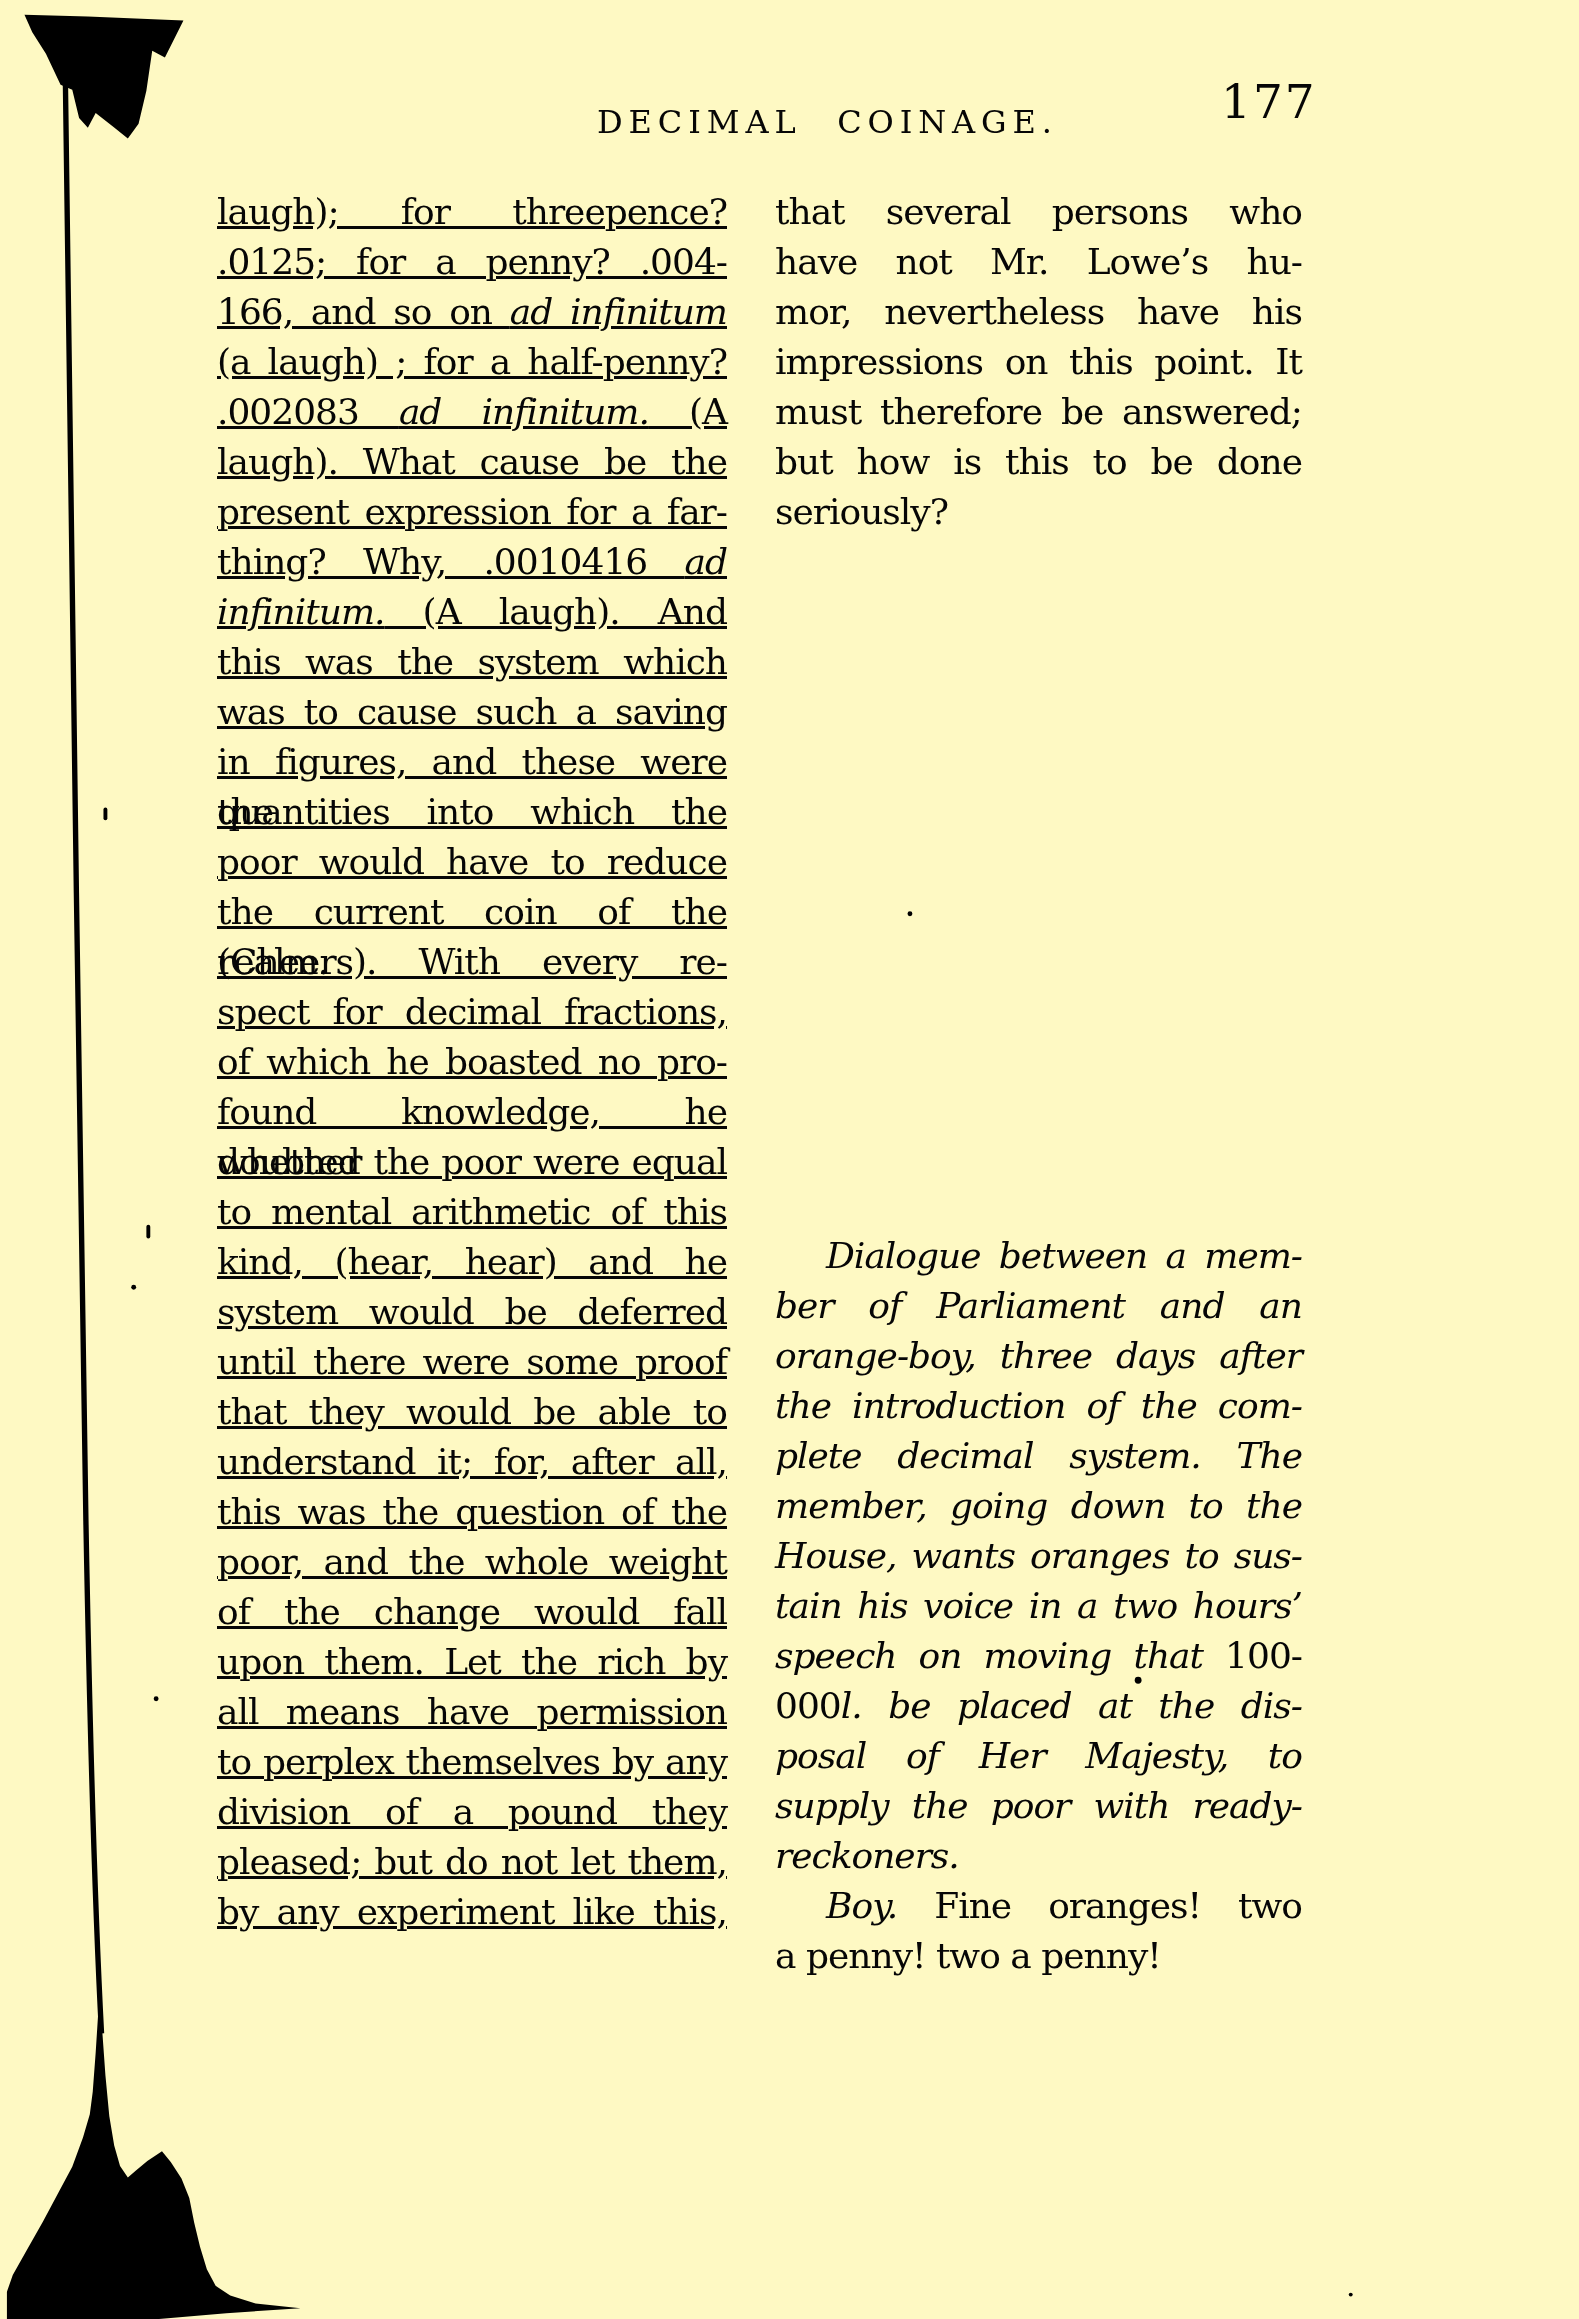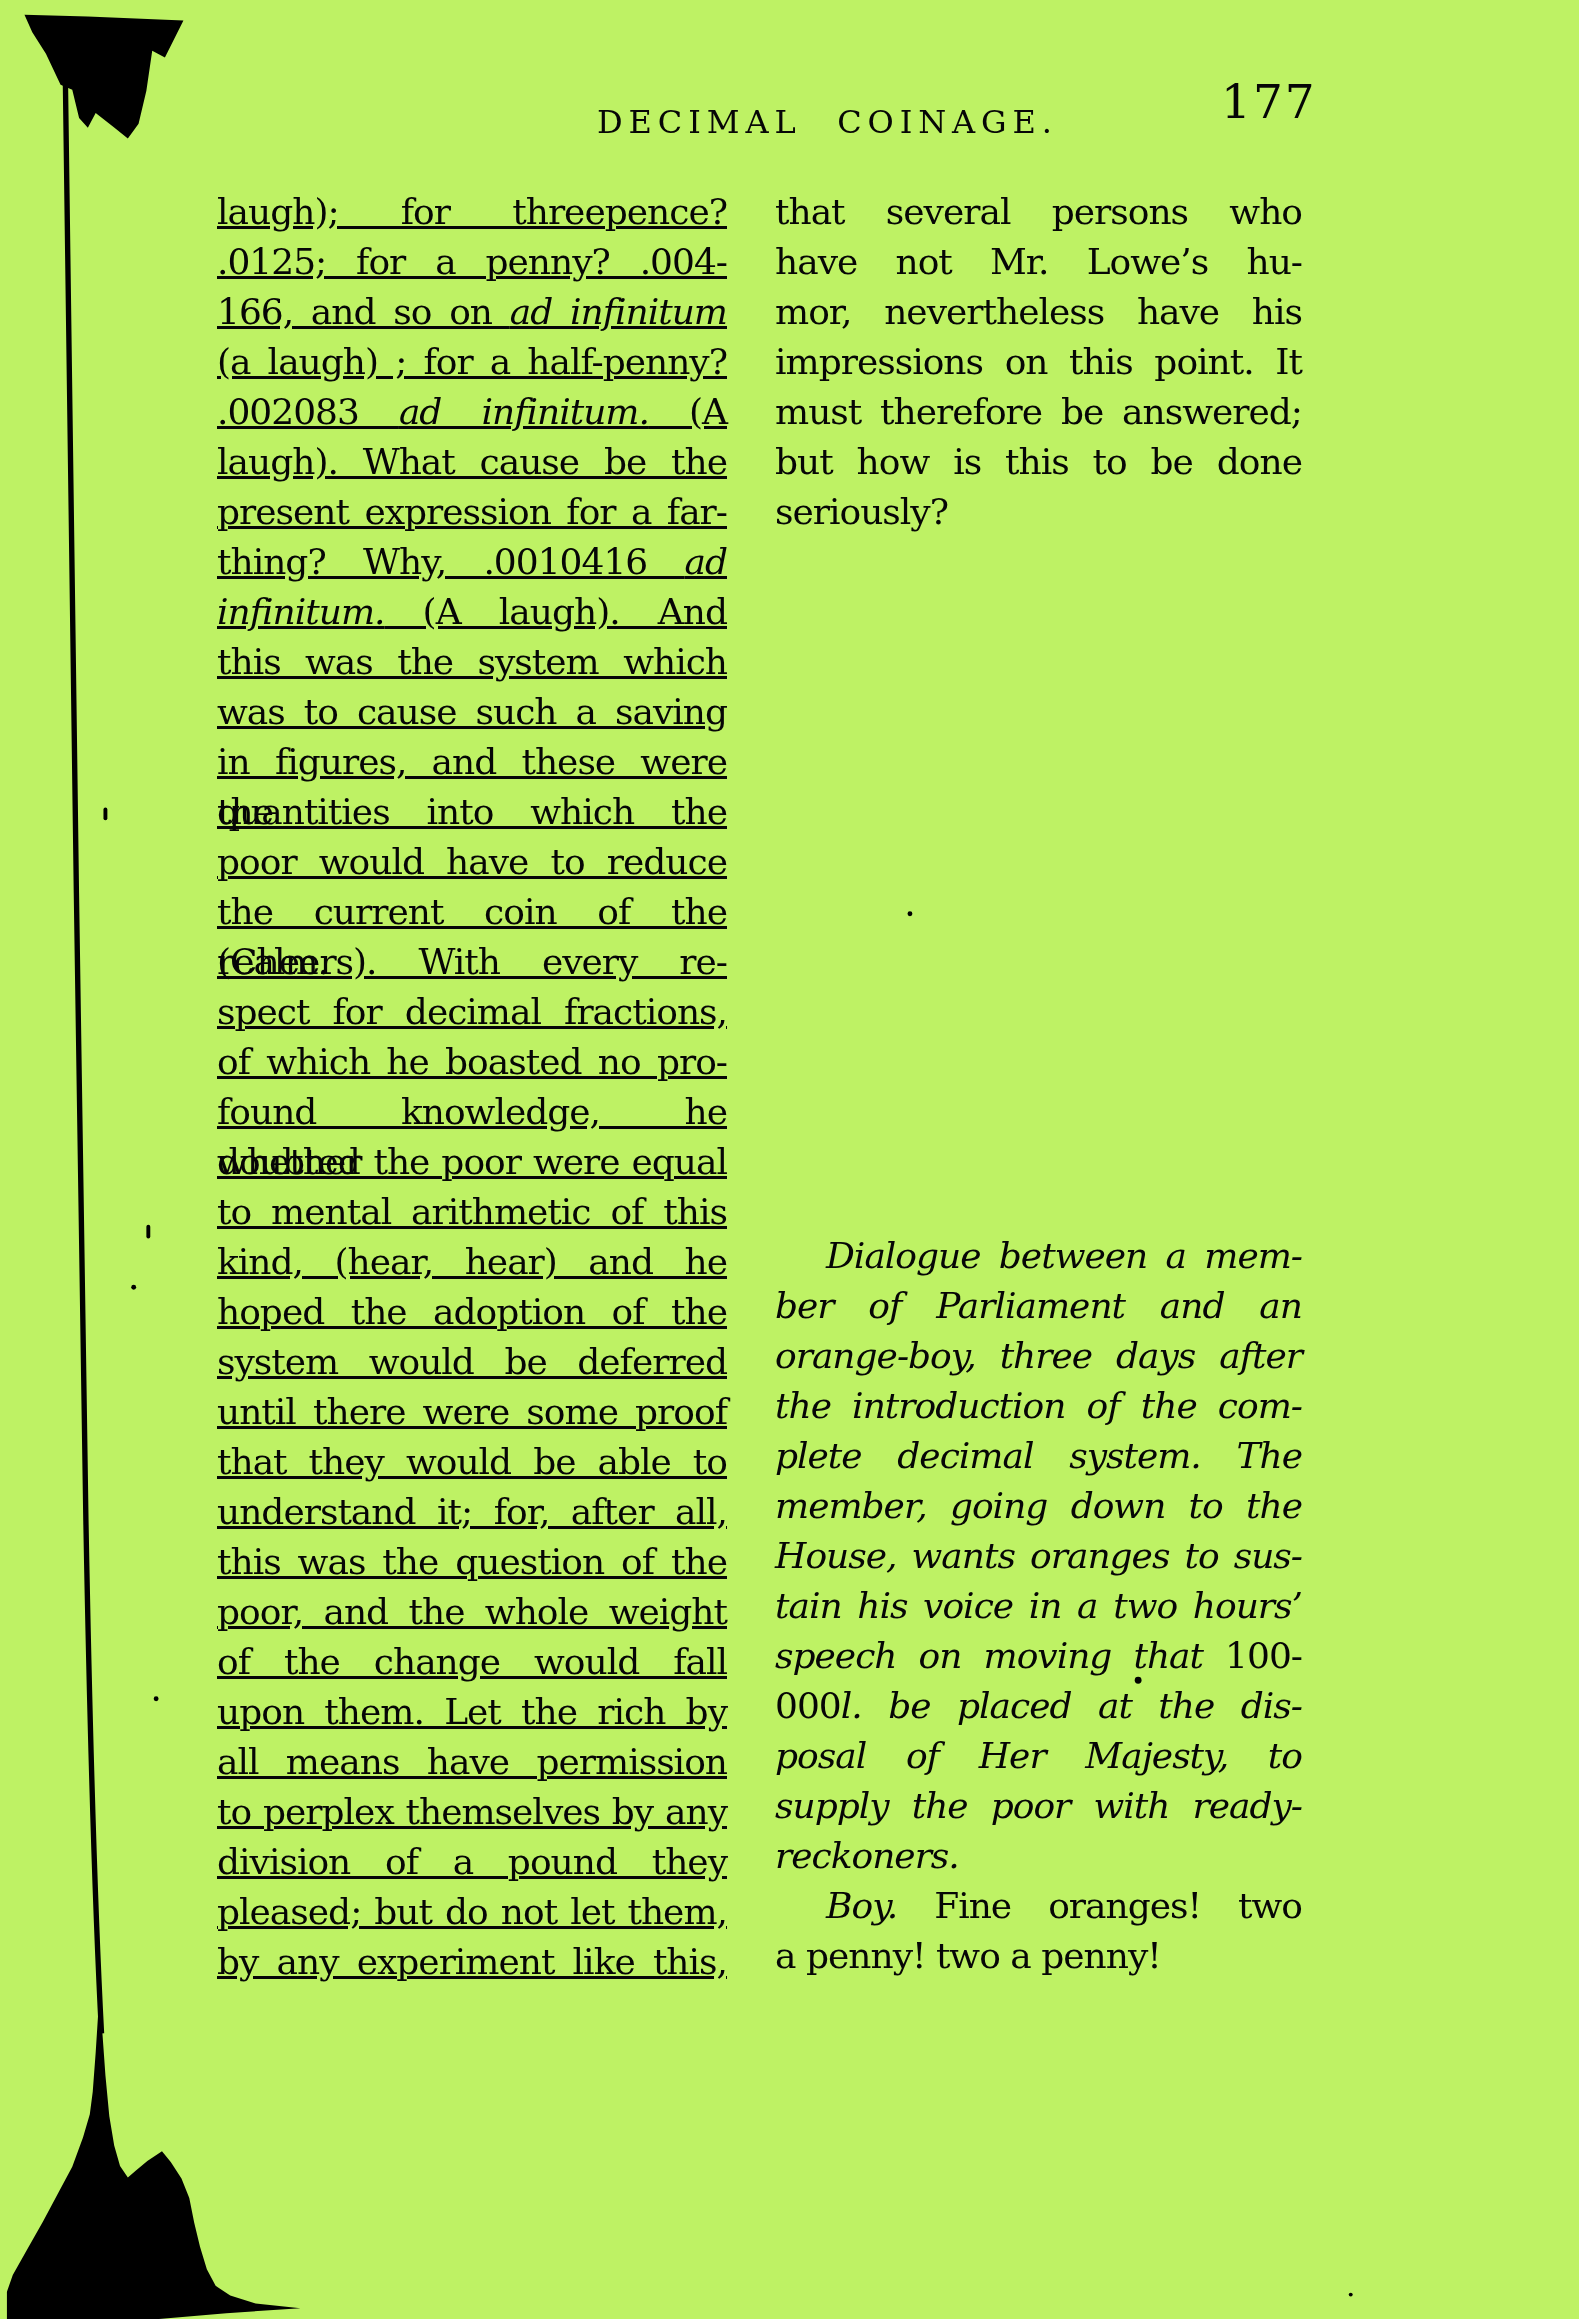--- a/index.html
+++ b/index.html
@@ -1,19 +1,19 @@
 <!DOCTYPE html>
 <html><head>
 <meta charset="utf-8">
 <style>
   html,body{margin:0;padding:0;background:#ffffff;}
   .page{
     position:relative;
     width:1580px;height:2319px;
-    background:#bef264;
+    background:#fef9c3;
     color:#060606;
     font-family:"DejaVu Serif", serif;
     overflow:hidden;
   }
   .ink{position:absolute;left:0;top:0;width:1580px;height:2319px;pointer-events:none;}
   .running-head{
     position:absolute;left:597px;top:103px;
     font-size:32px;letter-spacing:5.9px;word-spacing:19.5px;
     white-space:nowrap;
   }
@@ -70,21 +70,20 @@
       <div class="line"><span>quantities into which the</span></div>
       <div class="line"><span>poor would have to reduce</span></div>
       <div class="line"><span>the current coin of the realm.</span></div>
       <div class="line"><span>(Cheers). With every re-</span></div>
       <div class="line"><span>spect for decimal fractions,</span></div>
       <div class="line"><span>of which he boasted no pro-</span></div>
       <div class="line"><span>found knowledge, he doubted</span></div>
       <div class="line"><span>whether the poor were equal</span></div>
       <div class="line"><span>to mental arithmetic of this</span></div>
       <div class="line"><span>kind, (hear, hear) and he</span></div>
-      <div class="line"><span>hoped the adoption of the</span></div>
       <div class="line"><span>system would be deferred</span></div>
       <div class="line"><span>until there were some proof</span></div>
       <div class="line"><span>that they would be able to</span></div>
       <div class="line"><span>understand it; for, after all,</span></div>
       <div class="line"><span>this was the question of the</span></div>
       <div class="line"><span>poor, and the whole weight</span></div>
       <div class="line"><span>of the change would fall</span></div>
       <div class="line"><span>upon them. Let the rich by</span></div>
       <div class="line"><span>all means have permission</span></div>
       <div class="line"><span>to perplex themselves by any</span></div>

